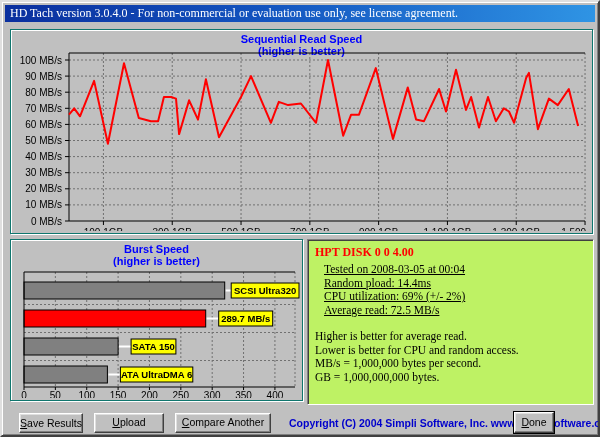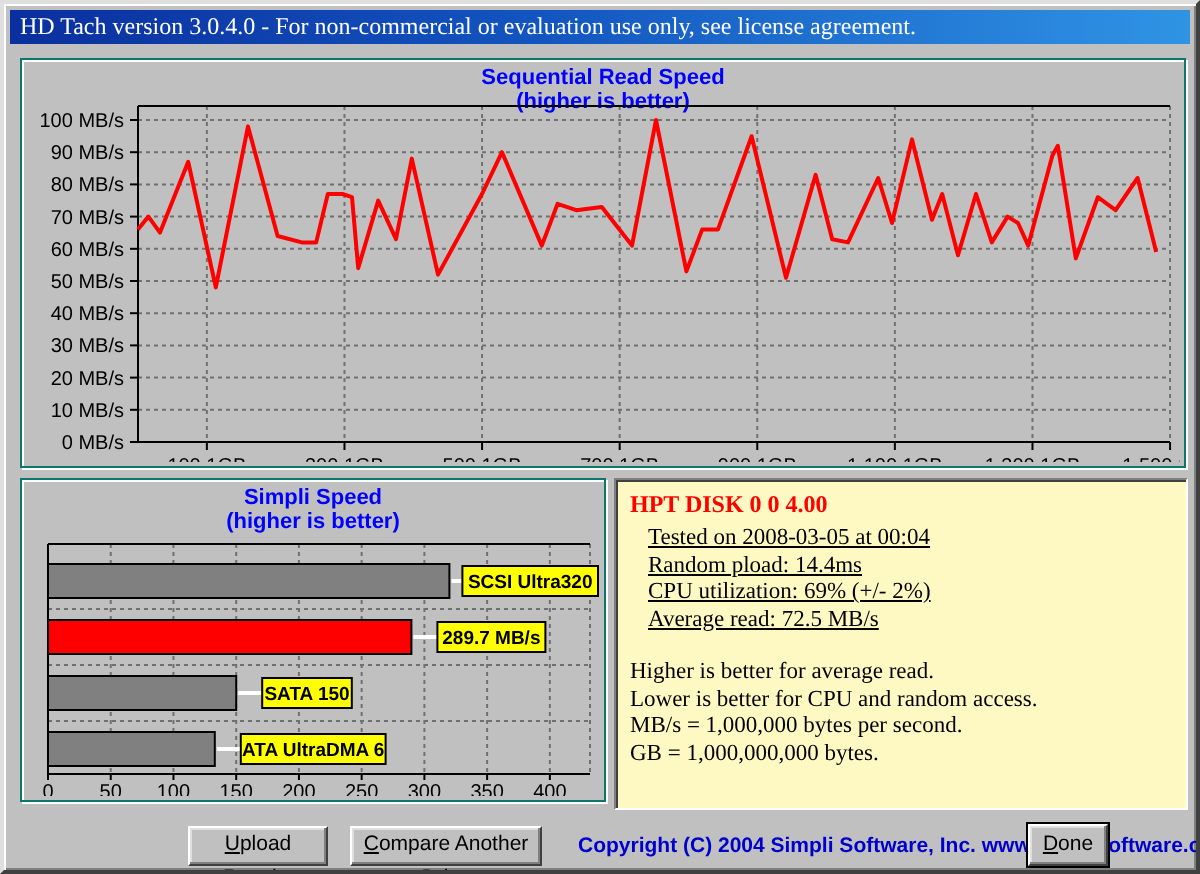--- a/index.html
+++ b/index.html
@@ -18,21 +18,21 @@
   }
   .etched{
     position:absolute;border:1px solid #0f766e;
     box-shadow:1px 1px 0 #ffffff, inset 1px 1px 0 #ffffff;
     background:#c0c0c0;
   }
   .seq-panel{left:8px;top:27px;width:583px;height:205px;}
   .burst-panel{left:8px;top:237px;width:293px;height:162px;}
   .info-panel{
     position:absolute;left:305px;top:237px;width:287px;height:166px;
-    background:#fef9c3;border:1px solid;border-color:#808080 #ffffff #ffffff #808080;
+    background:#bef264;border:1px solid;border-color:#808080 #ffffff #ffffff #808080;
     box-shadow:inset 1px 1px 0 #404040;
     padding:5px 7px;font:11.5px "Liberation Serif",serif;color:#000;
   }
   .chart-title{position:absolute;left:0;width:100%;text-align:center;
     font:bold 11px "Liberation Sans",sans-serif;color:#0000ff;}
   .t1{top:3px;} .t2{top:15px;}
   svg{position:absolute;left:0;top:0;}
   .grid{stroke:#707070;stroke-width:1;stroke-dasharray:2,2;fill:none;}
   .ax{stroke:#000000;stroke-width:1;fill:none;}
   .tick{font:10px "Liberation Sans",sans-serif;fill:#000000;}
@@ -126,21 +126,21 @@
         <line x1="54" y1="191" x2="58" y2="191" class="ax"></line>
         <text x="51" y="194.5" class="tick" text-anchor="end">0 MB/s</text>
         <line x1="58" y1="23" x2="574" y2="23" class="ax"></line>
         <line x1="58" y1="23" x2="58" y2="191" class="ax"></line>
         <line x1="58" y1="191" x2="574" y2="191" class="ax"></line>
         <polyline points="58.0,84.7 63.2,78.3 69.0,86.3 83.1,50.9 96.9,113.7 113.0,33.2 127.8,88.0 139.9,91.2 147.1,91.2 152.9,67.0 160.2,67.0 165.0,68.6 168.1,104.1 178.1,70.3 187.0,89.6 194.9,49.3 208.0,107.3 230.0,67.0 240.0,46.1 259.9,92.8 267.8,71.9 277.1,75.1 289.9,73.5 305.0,92.8 317.0,30.0 332.2,105.7 340.1,84.7 348.0,84.7 364.8,38.1 382.0,108.9 396.8,57.4 405.1,89.6 413.0,91.2 428.1,59.0 435.0,81.5 445.0,39.7 455.0,79.9 460.1,67.0 468.0,97.6 477.0,67.0 484.9,91.2 492.8,78.3 498.0,81.5 503.1,92.8 515.2,47.7 517.9,42.9 526.9,99.2 537.9,68.6 546.8,75.1 557.8,59.0 567.1,96.0" fill="none" stroke="#ff0000" stroke-width="2" stroke-linejoin="round"></polyline>
       </svg>
   </div>
 
   <div class="etched burst-panel">
-    <div class="chart-title t1">Simpli Speed</div>
+    <div class="chart-title t1">Burst Speed</div>
     <div class="chart-title t2">(higher is better)</div>
     <svg id="burst-svg" width="289" height="158">
         <line x1="13" y1="147" x2="13" y2="150" class="ax"></line>
         <text x="13" y="159" class="tick" text-anchor="middle">0</text>
         <line x1="44.36574074074074" y1="32" x2="44.36574074074074" y2="147" class="grid"></line>
         <line x1="44.36574074074074" y1="147" x2="44.36574074074074" y2="150" class="ax"></line>
         <text x="44.36574074074074" y="159" class="tick" text-anchor="middle">50</text>
         <line x1="75.73148148148148" y1="32" x2="75.73148148148148" y2="147" class="grid"></line>
         <line x1="75.73148148148148" y1="147" x2="75.73148148148148" y2="150" class="ax"></line>
         <text x="75.73148148148148" y="159" class="tick" text-anchor="middle">100</text>
@@ -194,18 +194,19 @@
     <div class="detail-line">Random pload: 14.4ms</div>
     <div class="detail-line">CPU utilization: 69% (+/- 2%)</div>
     <div class="detail-line">Average read: 72.5 MB/s</div>
     <div class="spacer"></div>
     <div class="note-line">Higher is better for average read.</div>
     <div class="note-line">Lower is better for CPU and random access.</div>
     <div class="note-line">MB/s = 1,000,000 bytes per second.</div>
     <div class="note-line">GB = 1,000,000,000 bytes.</div>
   </div>
 
+  <button class="btn btn-save"><u>S</u>ave Results</button>
   <button class="btn btn-upload"><u>U</u>pload Results</button>
   <button class="btn btn-compare"><u>C</u>ompare Another Drive</button>
   <div class="copyright">Copyright (C) 2004 Simpli Software, Inc.  www.simplisoftware.com</div>
   <button class="btn btn-done"><u>D</u>one</button>
 
 </div>
 
 </body></html>

